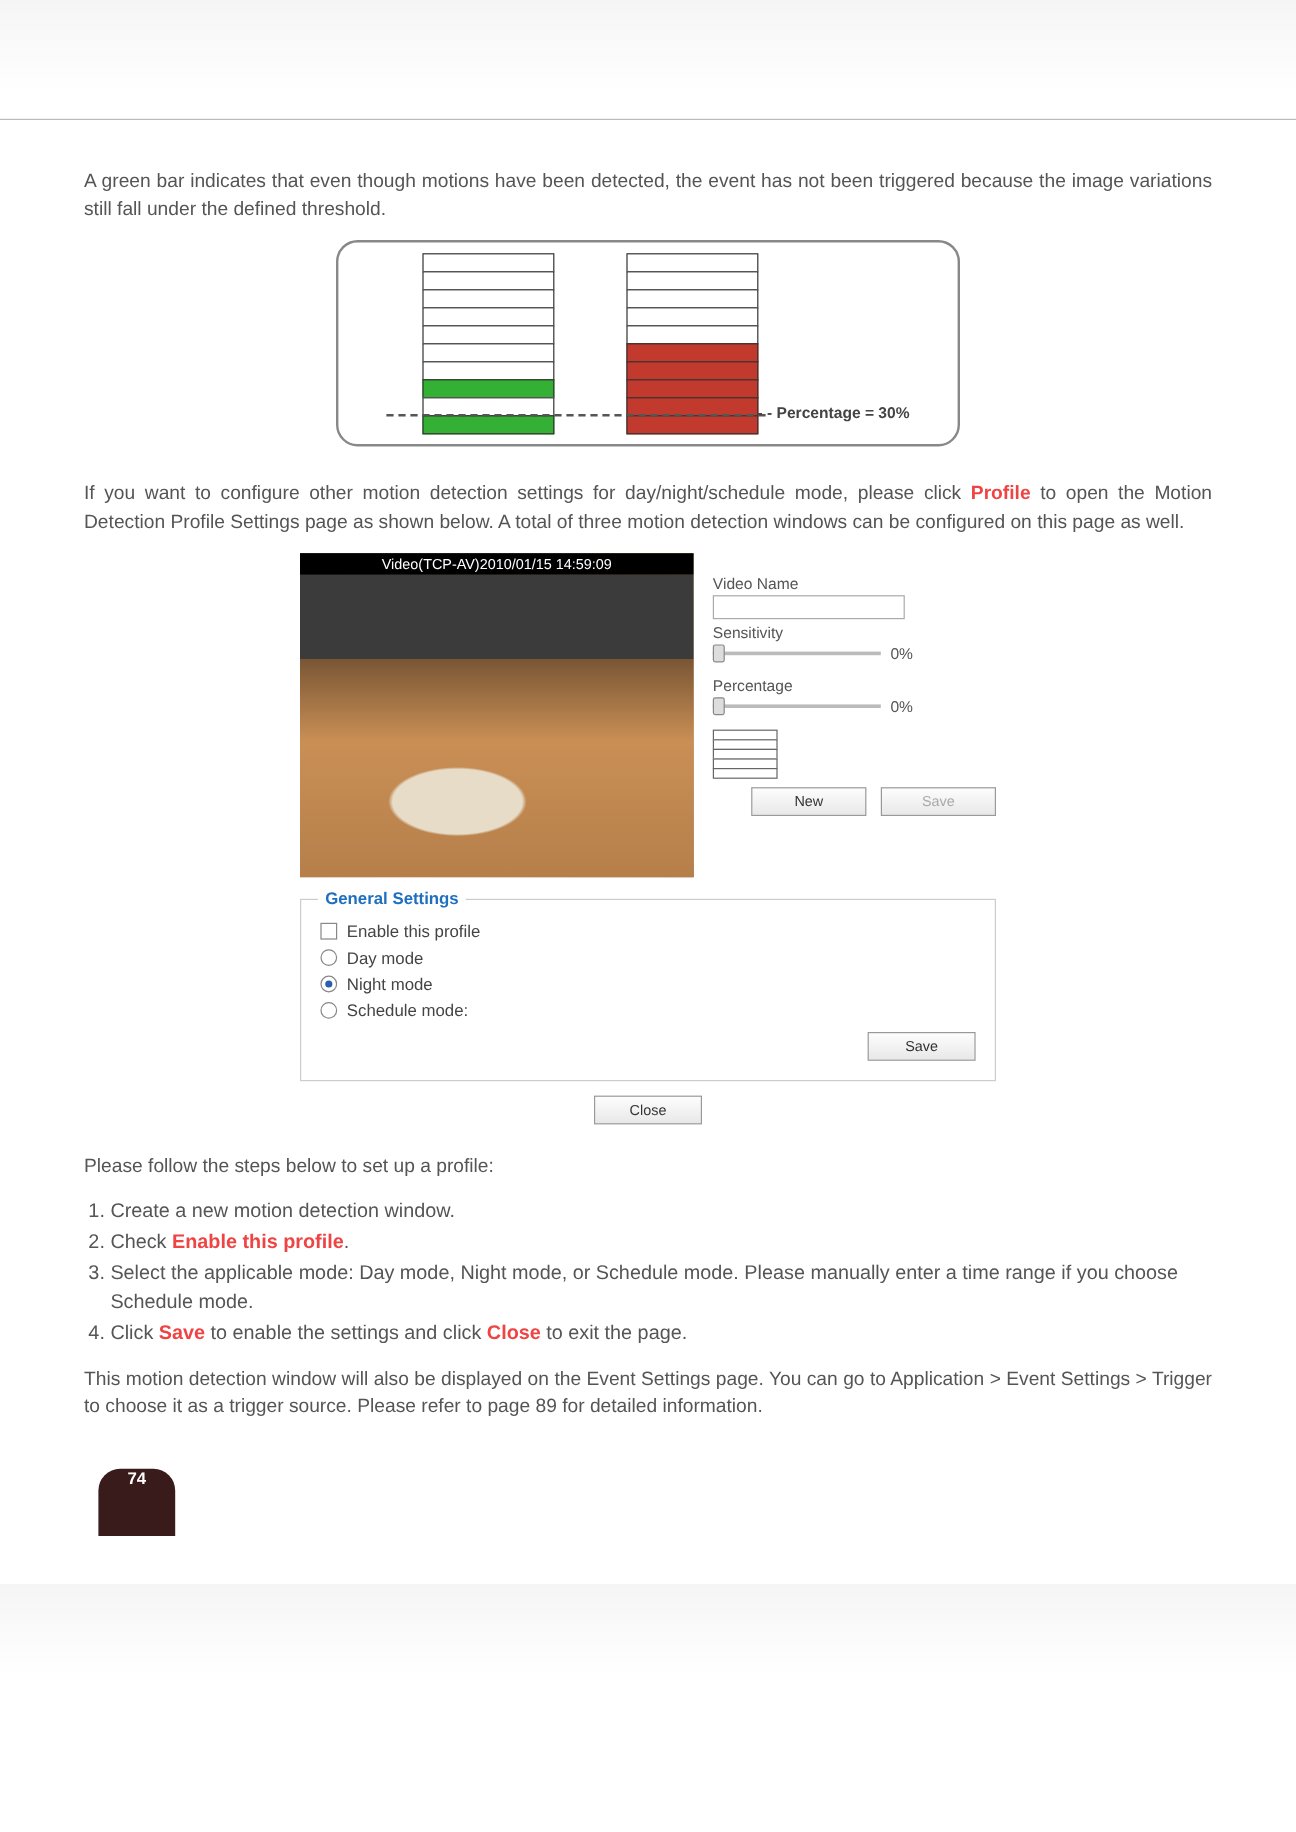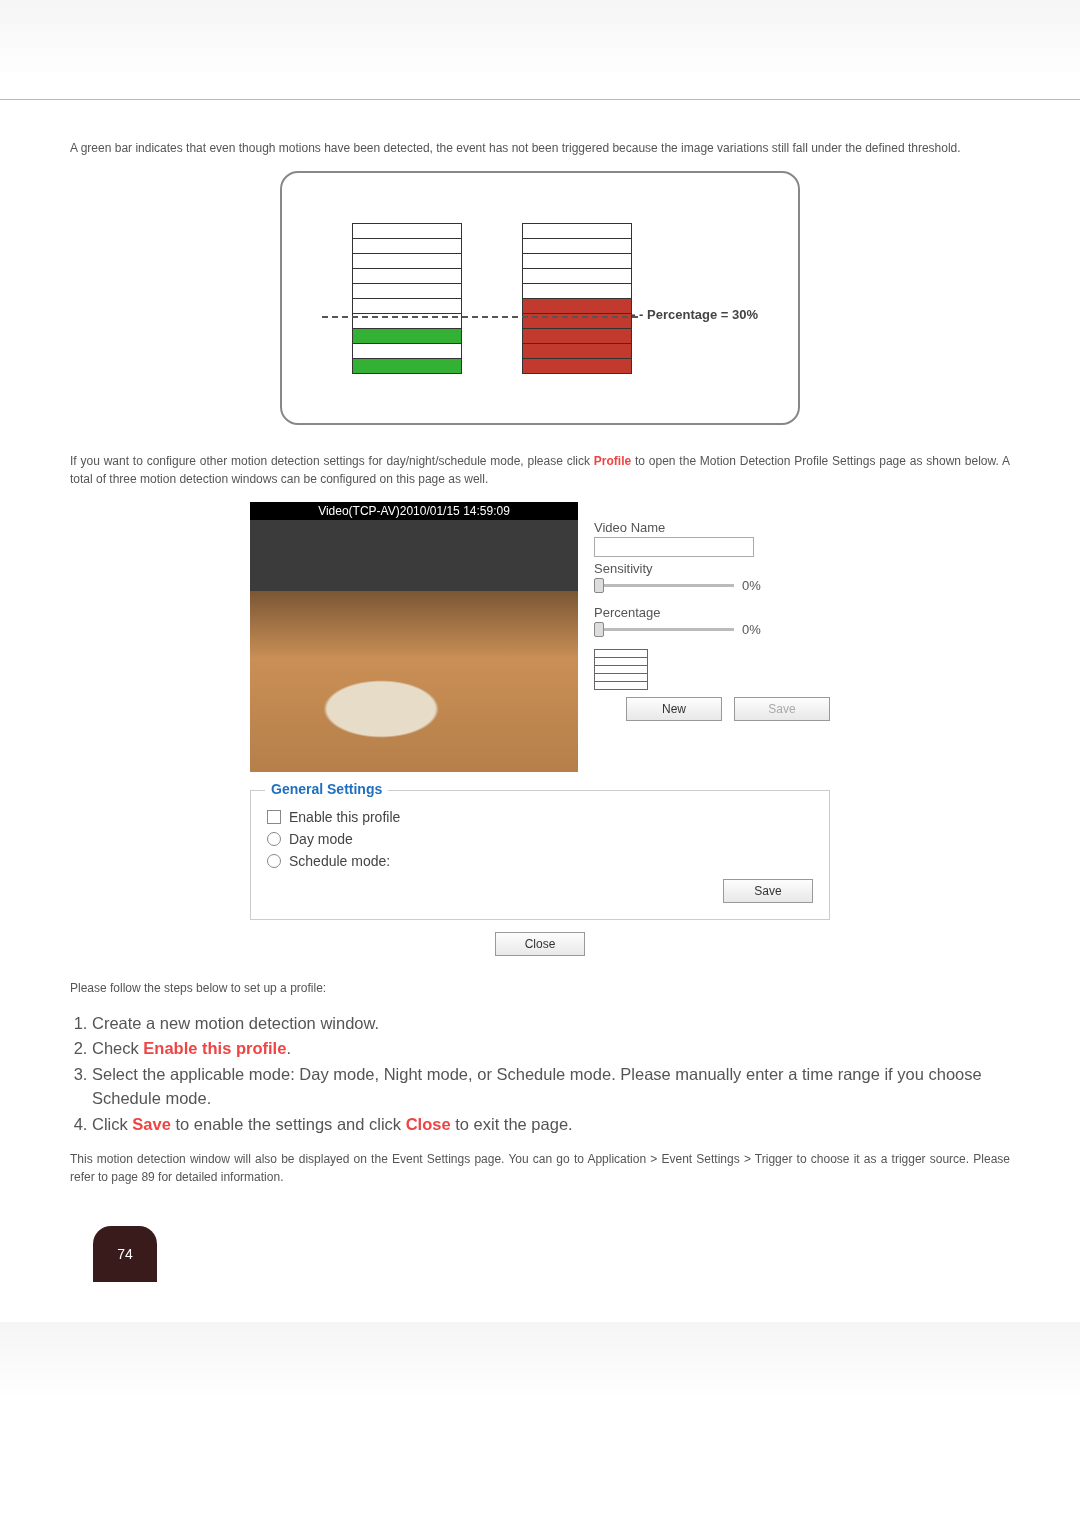--- a/index.html
+++ b/index.html
@@ -17,28 +17,28 @@
   .top-rule {
     border-bottom: 1px solid #bbb;
     margin-bottom: 40px;
     height: 100px;
   }
   .para {
     color: #555;
     line-height: 1.45;
     text-align: justify;
     margin: 0 0 14px 0;
-    font-size: 12px;
+    font-size: 16px;
   }
   .bold { font-weight: bold; color: #ef4444; }
 
   
   .pct-box {
     width: 520px;
-    height: 254px;
+    height: 172px;
     border: 2px solid #888;
     border-radius: 18px;
     margin: 12px auto 28px auto;
     position: relative;
     display: flex;
     align-items: center;
     gap: 60px;
     padding-left: 70px;
   }
   .bar-stack {
@@ -172,24 +172,25 @@
   ol.steps { margin: 4px 0 14px 0; padding-left: 22px; color:#555; font-size:16.5px; line-height:1.45;}
   ol.steps li { margin-bottom: 2px; }
 
   .page-tab {
     width: 64px;
     height: 56px;
     background: #3a1b1b;
     color: #fff;
     border-top-left-radius: 18px;
     border-top-right-radius: 18px;
-    display:flex; align-items:center; justify-content:center;
+    display:flex; justify-content:center;
     font-size: 14px;
     margin-top: 40px;
-    margin-left: 23px;
+    margin-left: 12px;
+    font-weight: bold;
   }
 </style>
 </head>
 <body>
 
 <div class="top-rule"></div>
 
 <div class="page">
 
   <p class="para">A green bar indicates that even though motions have been detected, the event has not been triggered because the image variations still fall under the defined threshold.</p>
@@ -280,20 +281,24 @@
 
       <div class="chk-row">
         <span class="chk"></span>
         <span>Enable this profile</span>
       </div>
 
 
       <div class="radio-row">
         <span class="radio"></span>
         <span>Day mode</span>
+      </div>
+      <div class="radio-row">
+        <span class="radio sel"></span>
+        <span>Night mode</span>
       </div>
       <div class="radio-row">
         <span class="radio"></span>
         <span>Schedule mode:</span>
       </div>
 
       <div class="save-right">
         <div class="btn wide">Save</div>
       </div>
     </div>

